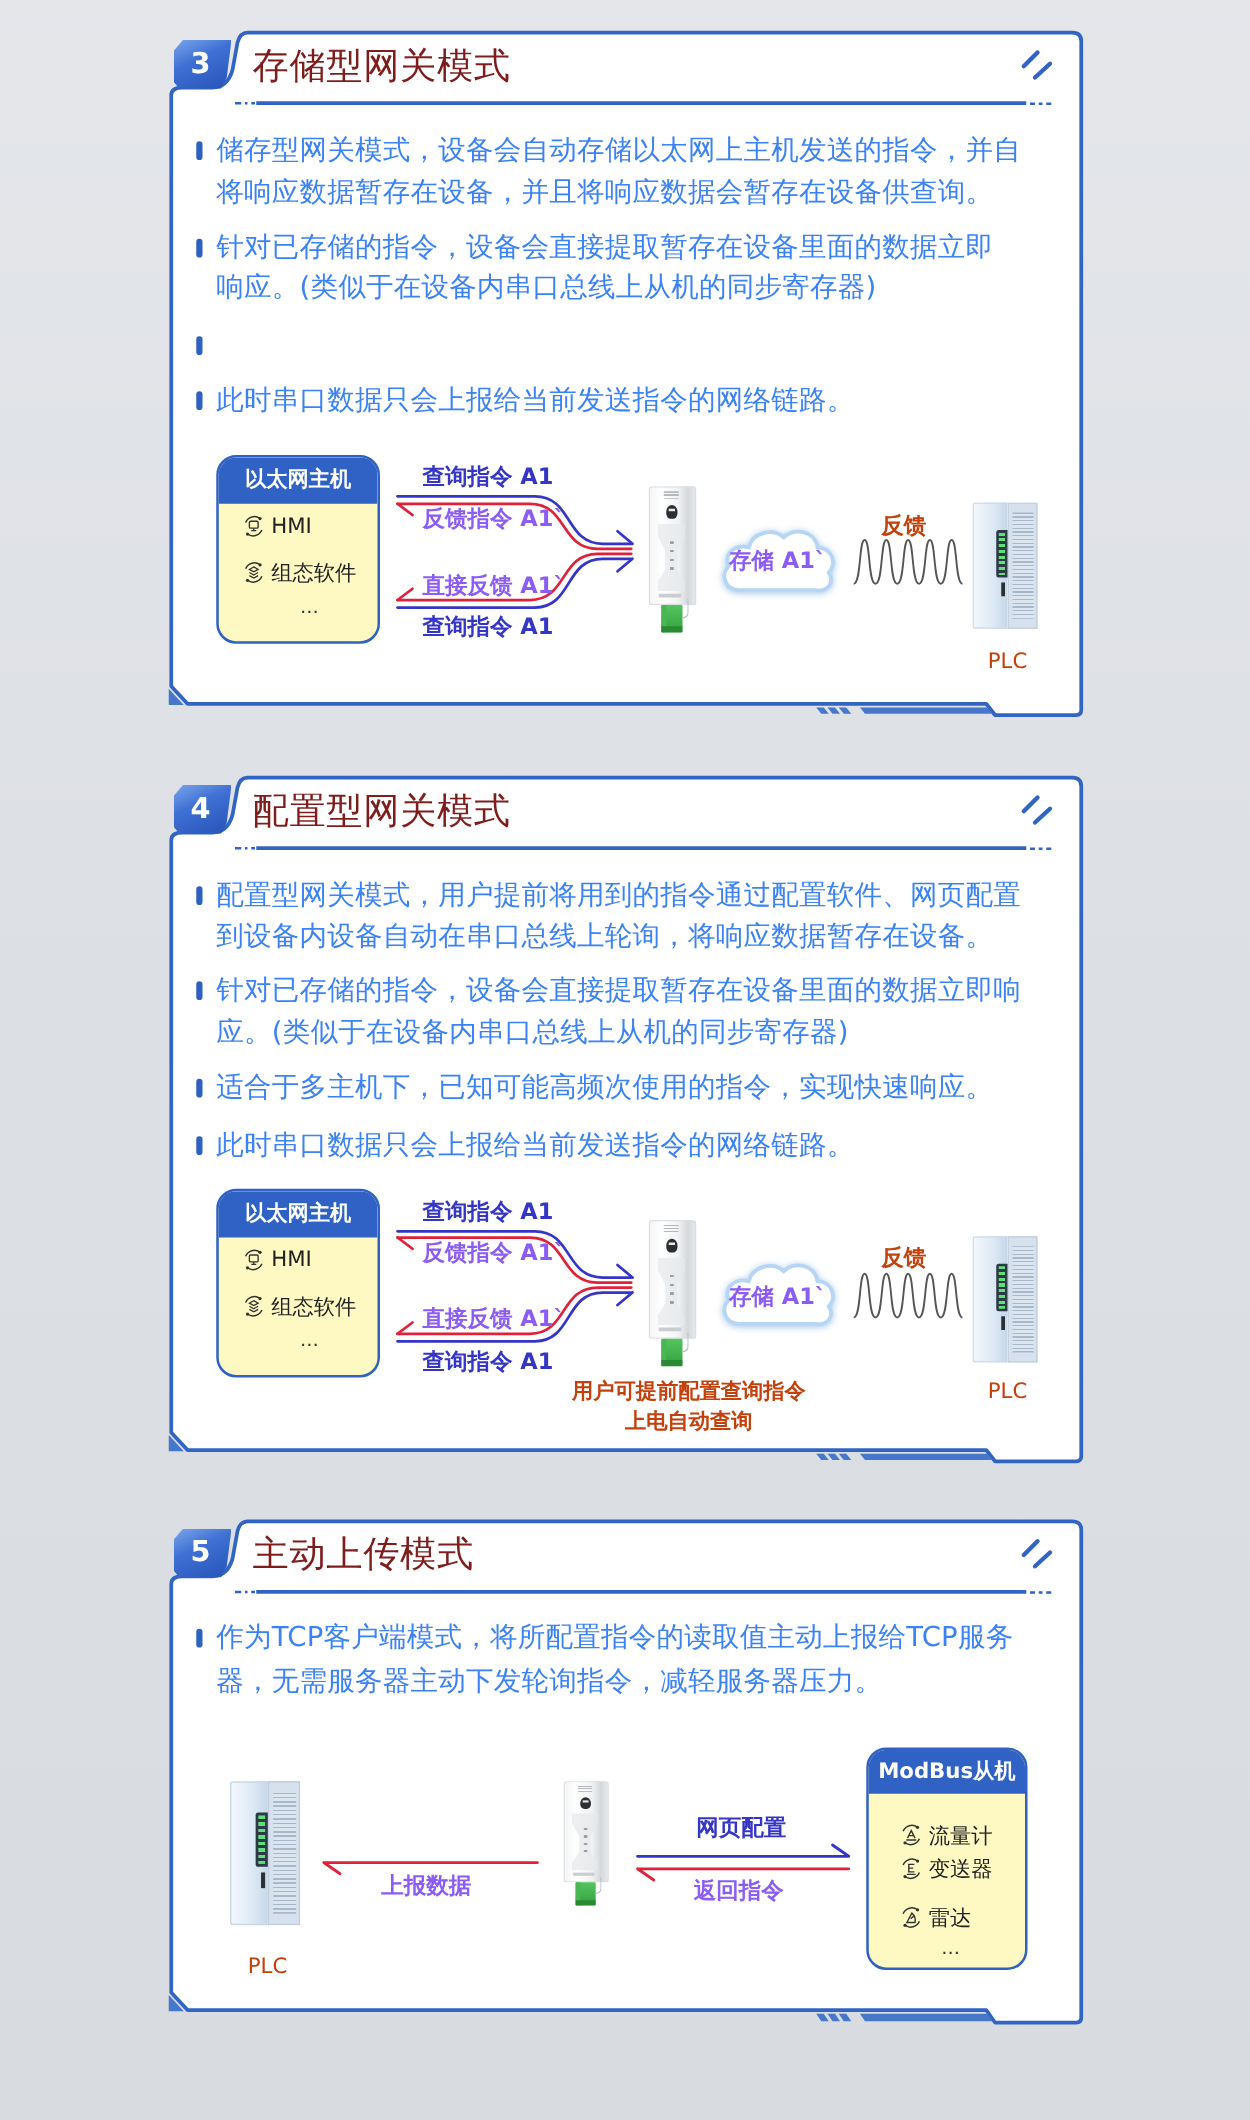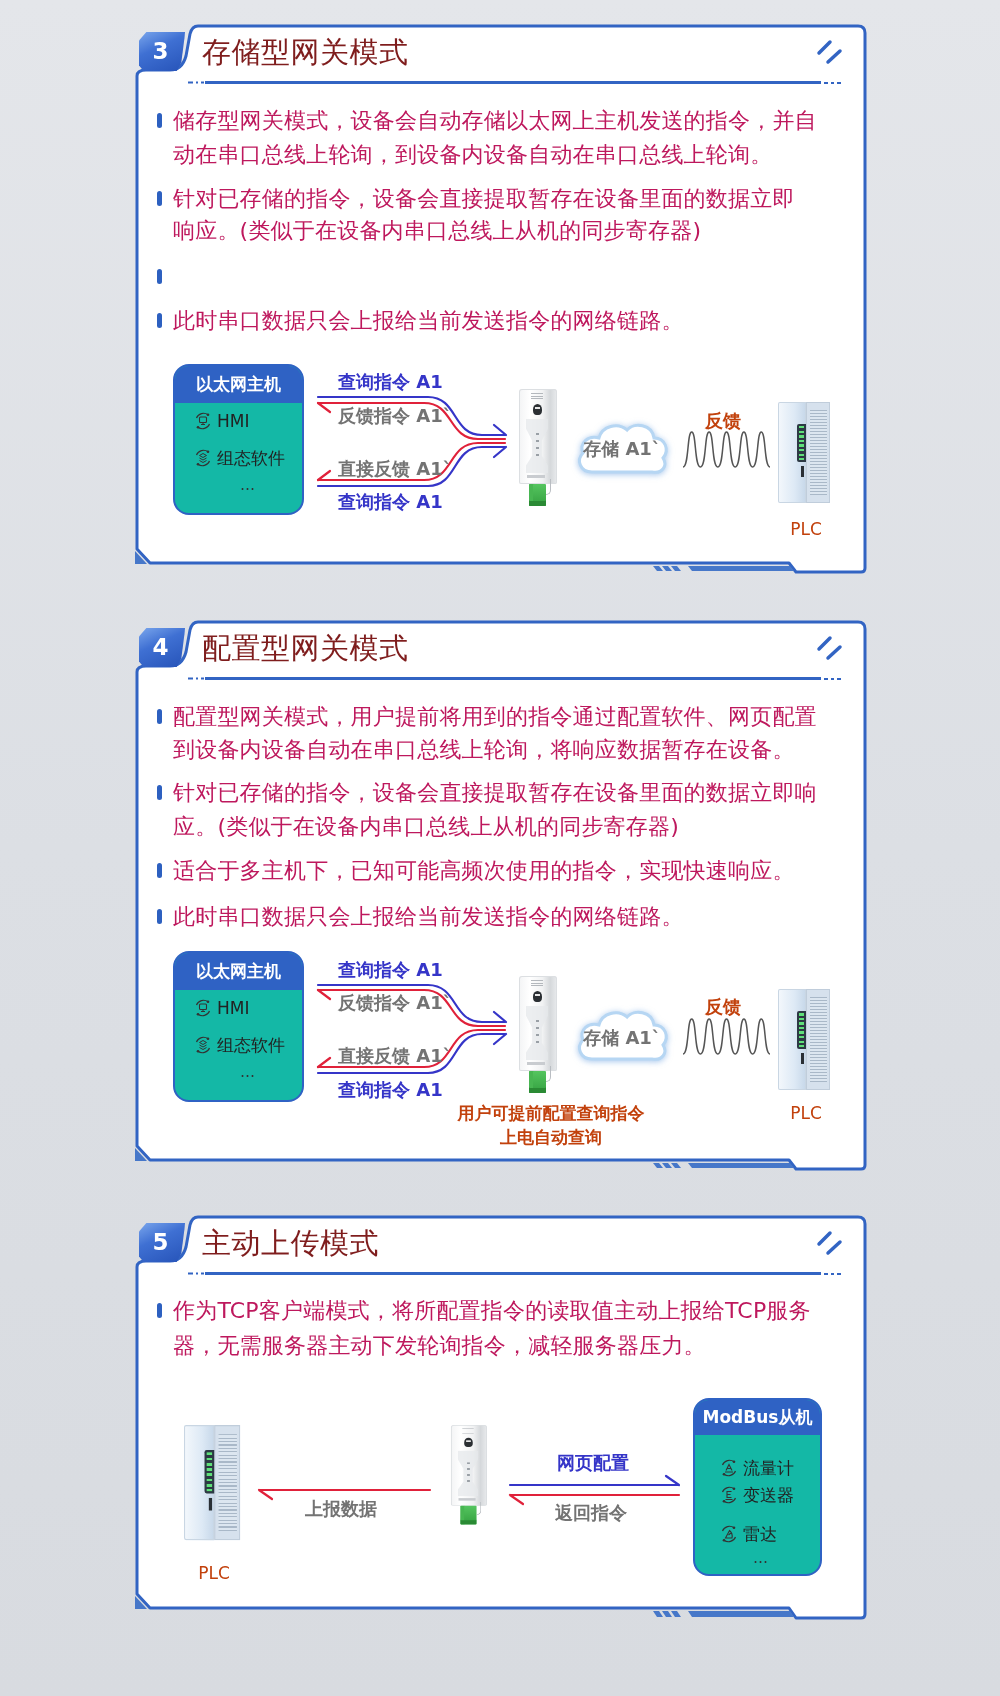--- a/index.html
+++ b/index.html
@@ -18,37 +18,37 @@
     position:absolute; left:139px; top:6px; width:46px; height:39px;
     background: linear-gradient(155deg, #7aa6ec 0%, #3f70d3 40%, #2653b8 100%);
     clip-path: polygon(16% 0%, 100% 0%, 99% 14%, 92% 78%, 82% 100%, 10% 100%, 0% 86%, 0% 22%);
     color:#fff; font-weight:bold; font-size:23px; line-height:39px; text-align:center;
     padding-right:3px; box-sizing:border-box;
   }
   .title { position:absolute; left:202px; top:8px; font-size:29px; line-height:36px; color:#7f1d1d; white-space:nowrap; letter-spacing:0.5px; }
   .slash { position:absolute; left:814px; top:12px; width:30px; height:30px; overflow:visible; }
 
   .bdot { position:absolute; left:157px; width:5px; height:15px; border-radius:3px; background:#2d60c0; }
-  .bline { position:absolute; left:173px; font-size:22px; line-height:28px; color:#be185d; white-space:nowrap; letter-spacing:0.2px; }
+  .bline { position:absolute; left:173px; font-size:22px; line-height:28px; color:#3b82f6; white-space:nowrap; letter-spacing:0.2px; }
 
   .host, .slave {
-    position:absolute; background:#14b8a6; border:2.5px solid #2f62c4; border-radius:16px; overflow:hidden;
+    position:absolute; background:#fef9c3; border:2.5px solid #2f62c4; border-radius:16px; overflow:hidden;
   }
   .host { left:173px; width:127px; height:147px; }
   .host-head, .slave-head {
     background:#2f62c4; color:#fff; font-weight:bold; font-size:17px; text-align:center; white-space:nowrap;
   }
   .host-head { height:37px; line-height:37px; }
   .row { position:absolute; height:22px; display:flex; align-items:center; font-size:17px; color:#222; white-space:nowrap; }
   .row svg { width:20px; height:20px; margin-right:4px; flex:none; }
   .more { position:absolute; font-size:15px; color:#333; line-height:22px; }
 
   .lbl { position:absolute; font-size:18px; line-height:22px; font-weight:bold; white-space:nowrap; }
   .blue { color:#3535c8; }
-  .red { color:#737373; }
+  .red { color:#8b5cf6; }
   .black { color:#c2410c; }
   .center { text-align:center; }
 
   
   .device { position:absolute; width:46px; height:118px; }
   .device > div { position:absolute; }
   .dev-body { left:2px; top:0; width:38px; height:95px; border-radius:3px 3px 2px 2px;
     background: linear-gradient(90deg, #f3f4f5 0%, #ffffff 28%, #f1f2f3 62%, #d5d8db 82%, #e9ebed 100%);
     box-shadow: inset 0 0 0 1px #dcdfe2; }
   .dev-face { left:9px; top:30px; width:22px; height:54px; background:#e6e8eb;
@@ -111,21 +111,21 @@
   </svg>
 
   <div class="badge">3</div>
   <div class="title">存储型网关模式</div>
   <svg class="slash" viewBox="0 0 30 30">
     <path d="M 5 15 L 16 4 M 14 24 L 26 13" stroke="#3264c3" stroke-width="3.5" stroke-linecap="round" fill="none"></path>
   </svg>
 
   <div class="bdot" style="top:87px"></div>
   <div class="bline" style="top:81px">储存型网关模式，设备会自动存储以太网上主机发送的指令，并自</div>
-  <div class="bline" style="top:115px">动在串口总线上轮询，到设备内设备自动在串口总线上轮询。</div>
+  <div class="bline" style="top:115px">将响应数据暂存在设备，并且将响应数据会暂存在设备供查询。</div>
   <div class="bdot" style="top:165px"></div>
   <div class="bline" style="top:159px">针对已存储的指令，设备会直接提取暂存在设备里面的数据立即</div>
   <div class="bline" style="top:191px">响应。(类似于在设备内串口总线上从机的同步寄存器)</div>
   <div class="bdot" style="top:243px"></div>
   <div class="bdot" style="top:287px"></div>
   <div class="bline" style="top:281px">此时串口数据只会上报给当前发送指令的网络链路。</div>
 
   <div class="host" style="top:338px">
     <div class="host-head">以太网主机</div>
     <div class="row" style="left:18px; top:44px">

